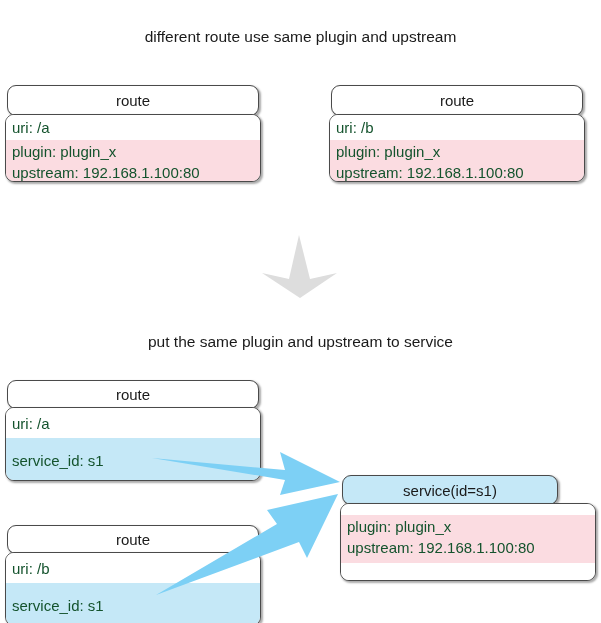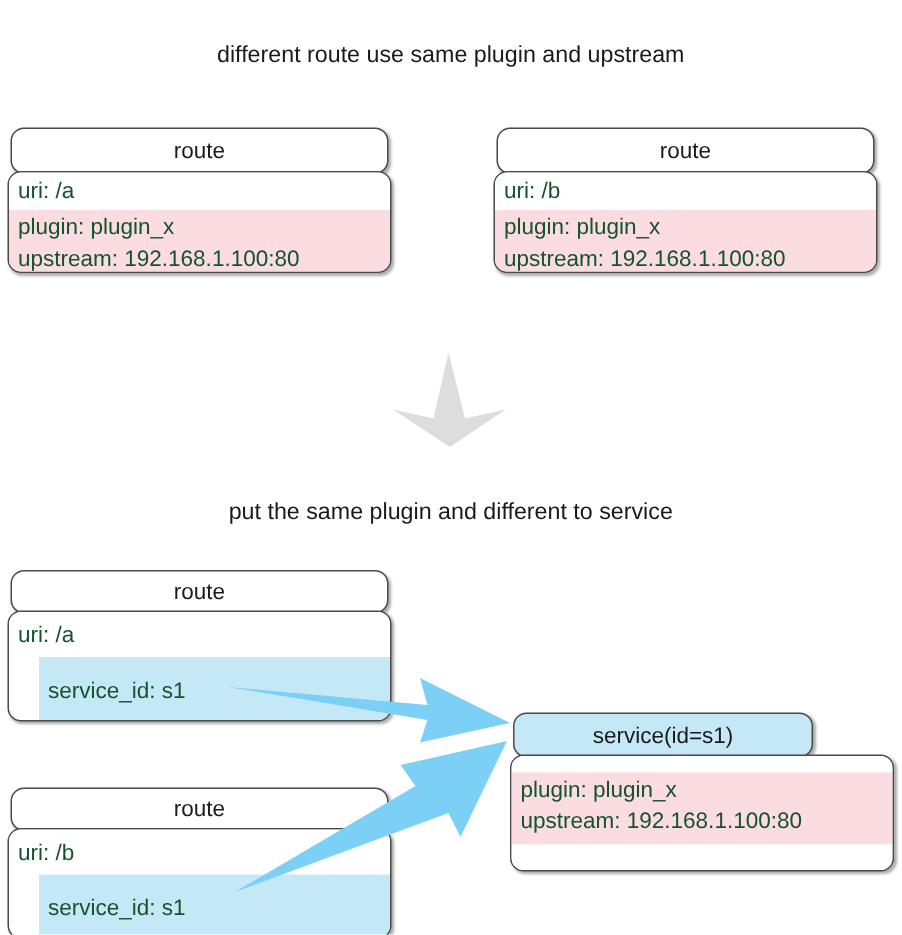--- a/index.html
+++ b/index.html
@@ -93,28 +93,28 @@
   .route-top .r-uri  { height: 25px; }
   .route-top .r-pink { height: 43px; }
 
   #route-a { left: 7px;   top: 68px; }
   #route-b { left: 331px; top: 68px; }
 
   
   .route-bot .hdr  { width: 252px; height: 29px; }
   .route-bot .body { top: 27px; width: 256px; height: 74px; }
   .route-bot .r-uri  { height: 30px; }
-  .route-bot .r-blue { height: 44px; margin-left: 20px; }
+  .route-bot .r-blue { height: 44px; }
 
   #route-a2 { left: 7px; top: 363px; }
   #route-b2 { left: 7px; top: 508px; }
 
   
   #service { left: 342px; top: 458px; }
-  #service .hdr  { width: 200px; height: 30px; background: #c5e8f7; }
+  #service .hdr  { width: 216px; height: 30px; background: #c5e8f7; }
   #service .body { top: 28px; width: 256px; height: 78px; }
   #service .s-gap { height: 11px; }
   #service .s-pink { height: 48px; }
   #service .s-foot { height: 19px; }
 
   
   .arrow-svg {
     position: absolute;
     left: 0; top: 0;
     width: 601px;
@@ -144,21 +144,21 @@
     <div class="hdr">route</div>
     <div class="body">
       <div class="row r-uri band-white">uri: /b</div>
       <div class="row stack r-pink band-pink">
         <div>plugin: plugin_x</div>
         <div>upstream: 192.168.1.100:80</div>
       </div>
     </div>
   </div>
 
-  <div class="caption" id="caption-mid">put the same plugin and different to service</div>
+  <div class="caption" id="caption-mid">put the same plugin and upstream to service</div>
 
   <div class="node route-bot" id="route-a2">
     <div class="hdr">route</div>
     <div class="body">
       <div class="row r-uri band-white">uri: /a</div>
       <div class="row r-blue band-blue">service_id: s1</div>
     </div>
   </div>
 
   <div class="node route-bot" id="route-b2">

